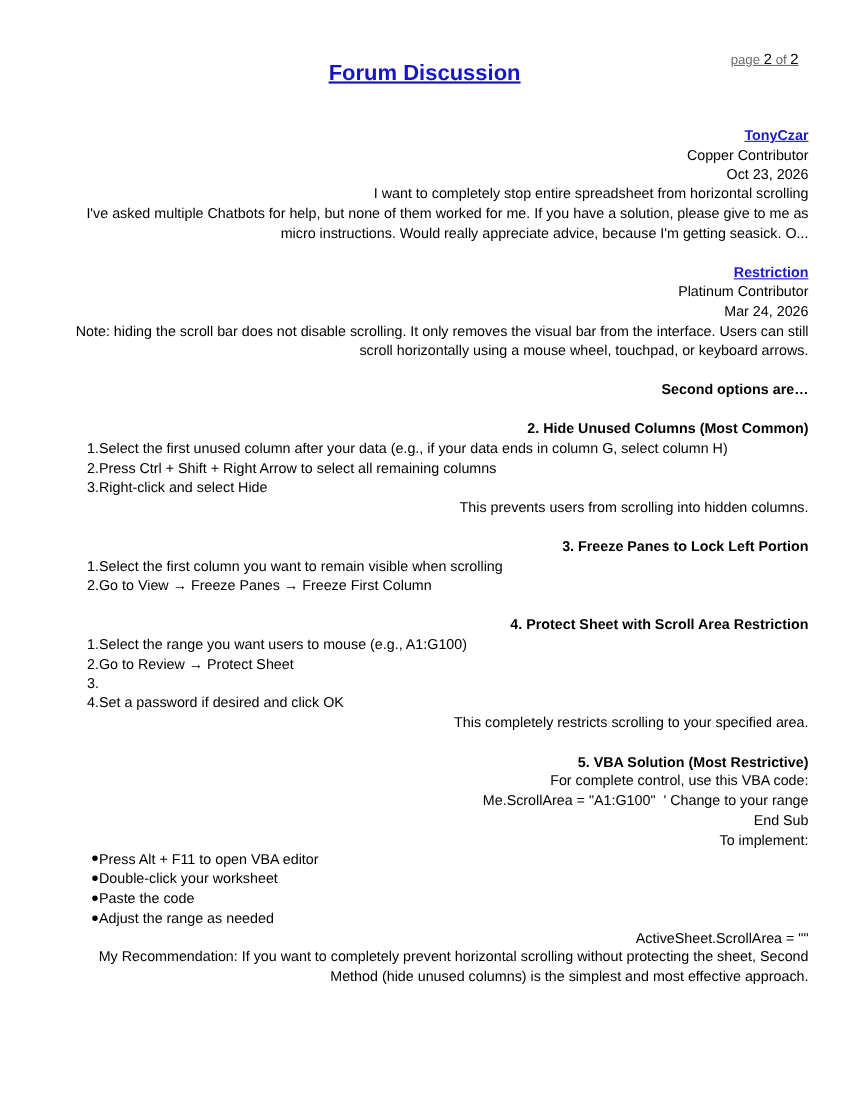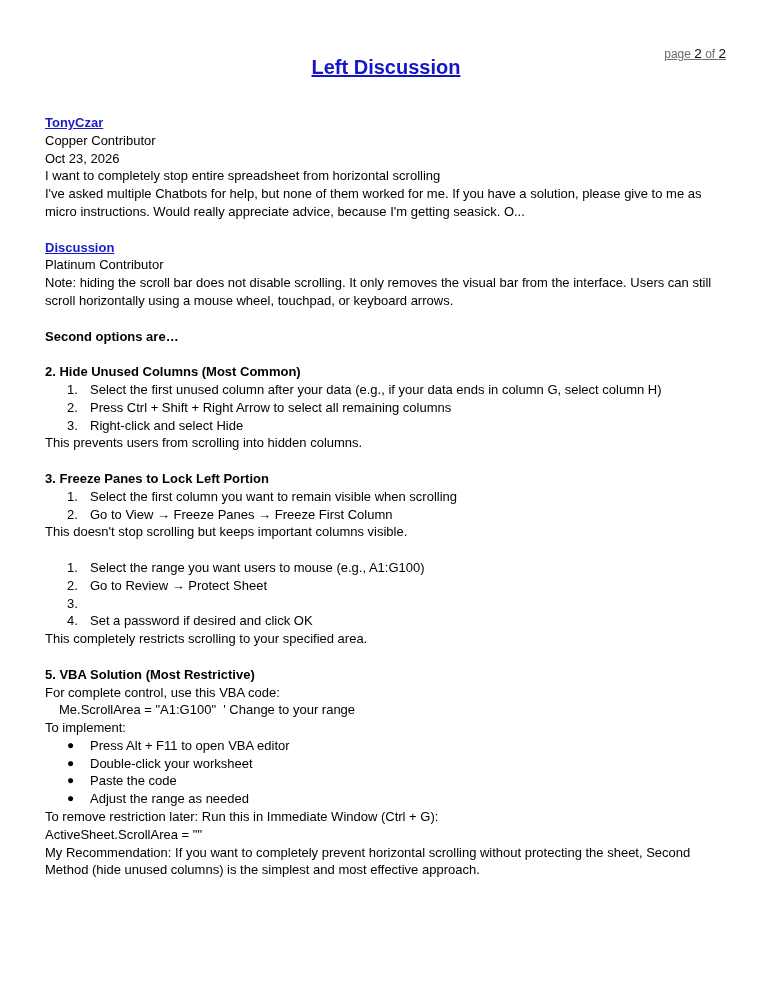--- a/index.html
+++ b/index.html
@@ -38,20 +38,21 @@
       font-size: 20px;
       font-weight: bold;
       color: #1414c8;
       text-decoration: underline;
     }
     .content {
       position: absolute;
       top: 114px;
       left: 45px;
       width: 690px;
+      text-align: right;
     }
     a.link {
       color: #1a1acc;
       text-decoration: underline;
     }
     .author {
       font-weight: bold;
     }
     .post { margin-bottom: 17.8px; }
     .line { display: block; }
@@ -80,35 +81,36 @@
 </head>
 <body>
 
 <div class="page-indicator">
   <span>page</span>
   <span class="num">2</span>
   <span>of</span>
   <span class="num">2</span>
 </div>
 
-<div class="doc-title">Left Discussion</div>
+<div class="doc-title">Forum Discussion</div>
 
 <div class="content">
 
   <div class="post">
     <a class="link author line" href="#">TonyCzar</a>
     <span class="line">Copper Contributor</span>
     <span class="line">Oct 23, 2026</span>
     <span class="line">I want to completely stop entire spreadsheet from horizontal scrolling</span>
     <span class="line">I've asked multiple Chatbots for help, but none of them worked for me. If you have a solution, please give to me as micro instructions. Would really appreciate advice, because I'm getting seasick. O...</span>
   </div>
 
   <div class="post">
-    <a class="link author line" href="#">Discussion</a>
+    <a class="link author line" href="#">Restriction</a>
     <span class="line">Platinum Contributor</span>
+    <span class="line">Mar 24, 2026</span>
     <span class="line">Note: hiding the scroll bar does not disable scrolling. It only removes the visual bar from the interface. Users can still scroll horizontally using a mouse wheel, touchpad, or keyboard arrows.</span>
 
     <div class="gap"></div>
     <span class="line bold">Second options are…</span>
     <div class="gap"></div>
 
     <div>
       <span class="line bold">2. Hide Unused Columns (Most Common)</span>
       <ol>
         <li class="li">
@@ -133,25 +135,25 @@
       <ol>
         <li class="li">
             <span class="marker">1.</span>
             <span>Select the first column you want to remain visible when scrolling</span>
           </li>
         <li class="li">
             <span class="marker">2.</span>
             <span>Go to View → Freeze Panes → Freeze First Column</span>
           </li>
       </ol>
-      <span class="line">This doesn't stop scrolling but keeps important columns visible.</span>
-    </div>
-    <div class="gap"></div>
-
-    <div>
+    </div>
+    <div class="gap"></div>
+
+    <div>
+      <span class="line bold">4. Protect Sheet with Scroll Area Restriction</span>
       <ol>
         <li class="li">
             <span class="marker">1.</span>
             <span>Select the range you want users to mouse (e.g., A1:G100)</span>
           </li>
         <li class="li">
             <span class="marker">2.</span>
             <span>Go to Review → Protect Sheet</span>
           </li>
         <li class="li">
@@ -163,38 +165,38 @@
           </li>
       </ol>
       <span class="line">This completely restricts scrolling to your specified area.</span>
     </div>
     <div class="gap"></div>
 
     <div>
       <span class="line bold">5. VBA Solution (Most Restrictive)</span>
       <span class="line">For complete control, use this VBA code:</span>
       <span class="line code-indent">Me.ScrollArea = "A1:G100"  ' Change to your range</span>
+      <span class="line">End Sub</span>
       <span class="line">To implement:</span>
       <ul>
         <li class="li">
             <span class="bullet">●</span>
             <span>Press Alt + F11 to open VBA editor</span>
           </li>
         <li class="li">
             <span class="bullet">●</span>
             <span>Double-click your worksheet</span>
           </li>
         <li class="li">
             <span class="bullet">●</span>
             <span>Paste the code</span>
           </li>
         <li class="li">
             <span class="bullet">●</span>
             <span>Adjust the range as needed</span>
           </li>
       </ul>
-      <span class="line">To remove restriction later: Run this in Immediate Window (Ctrl + G):</span>
       <span class="line">ActiveSheet.ScrollArea = ""</span>
       <span class="line">My Recommendation: If you want to completely prevent horizontal scrolling without protecting the sheet, Second Method (hide unused columns) is the simplest and most effective approach.</span>
     </div>
   </div>
 
 </div>
 
 </body></html>

